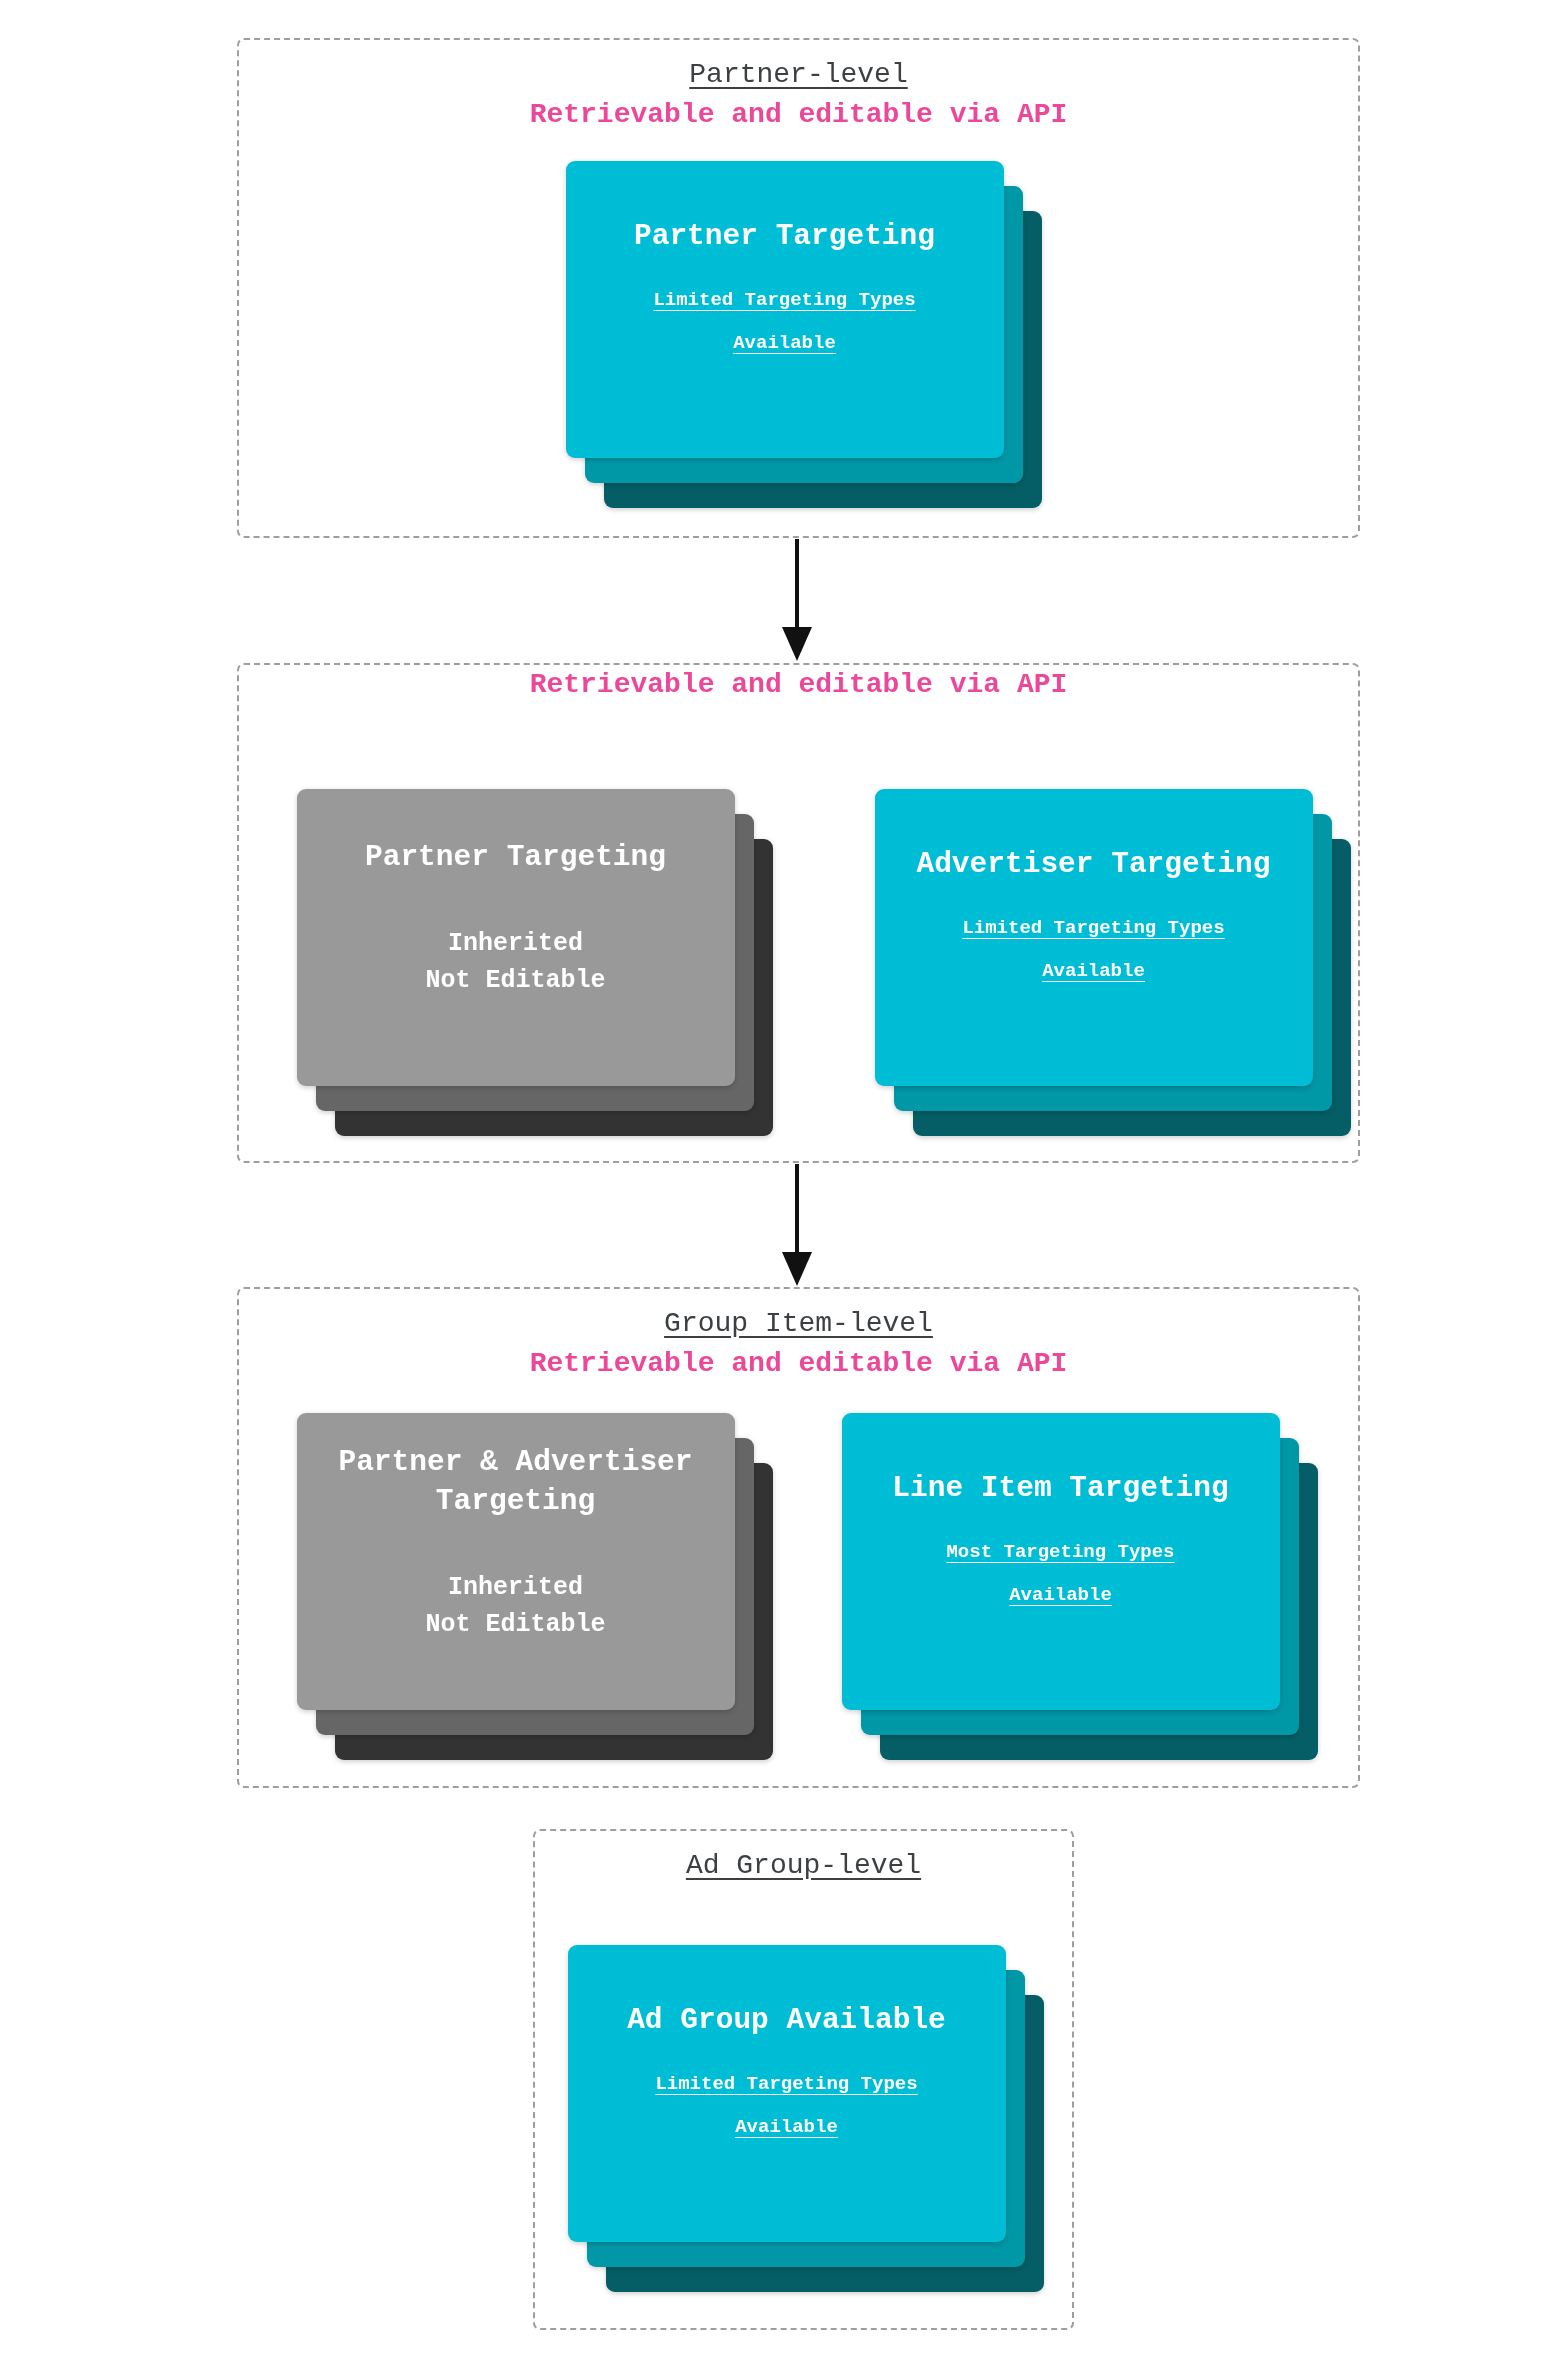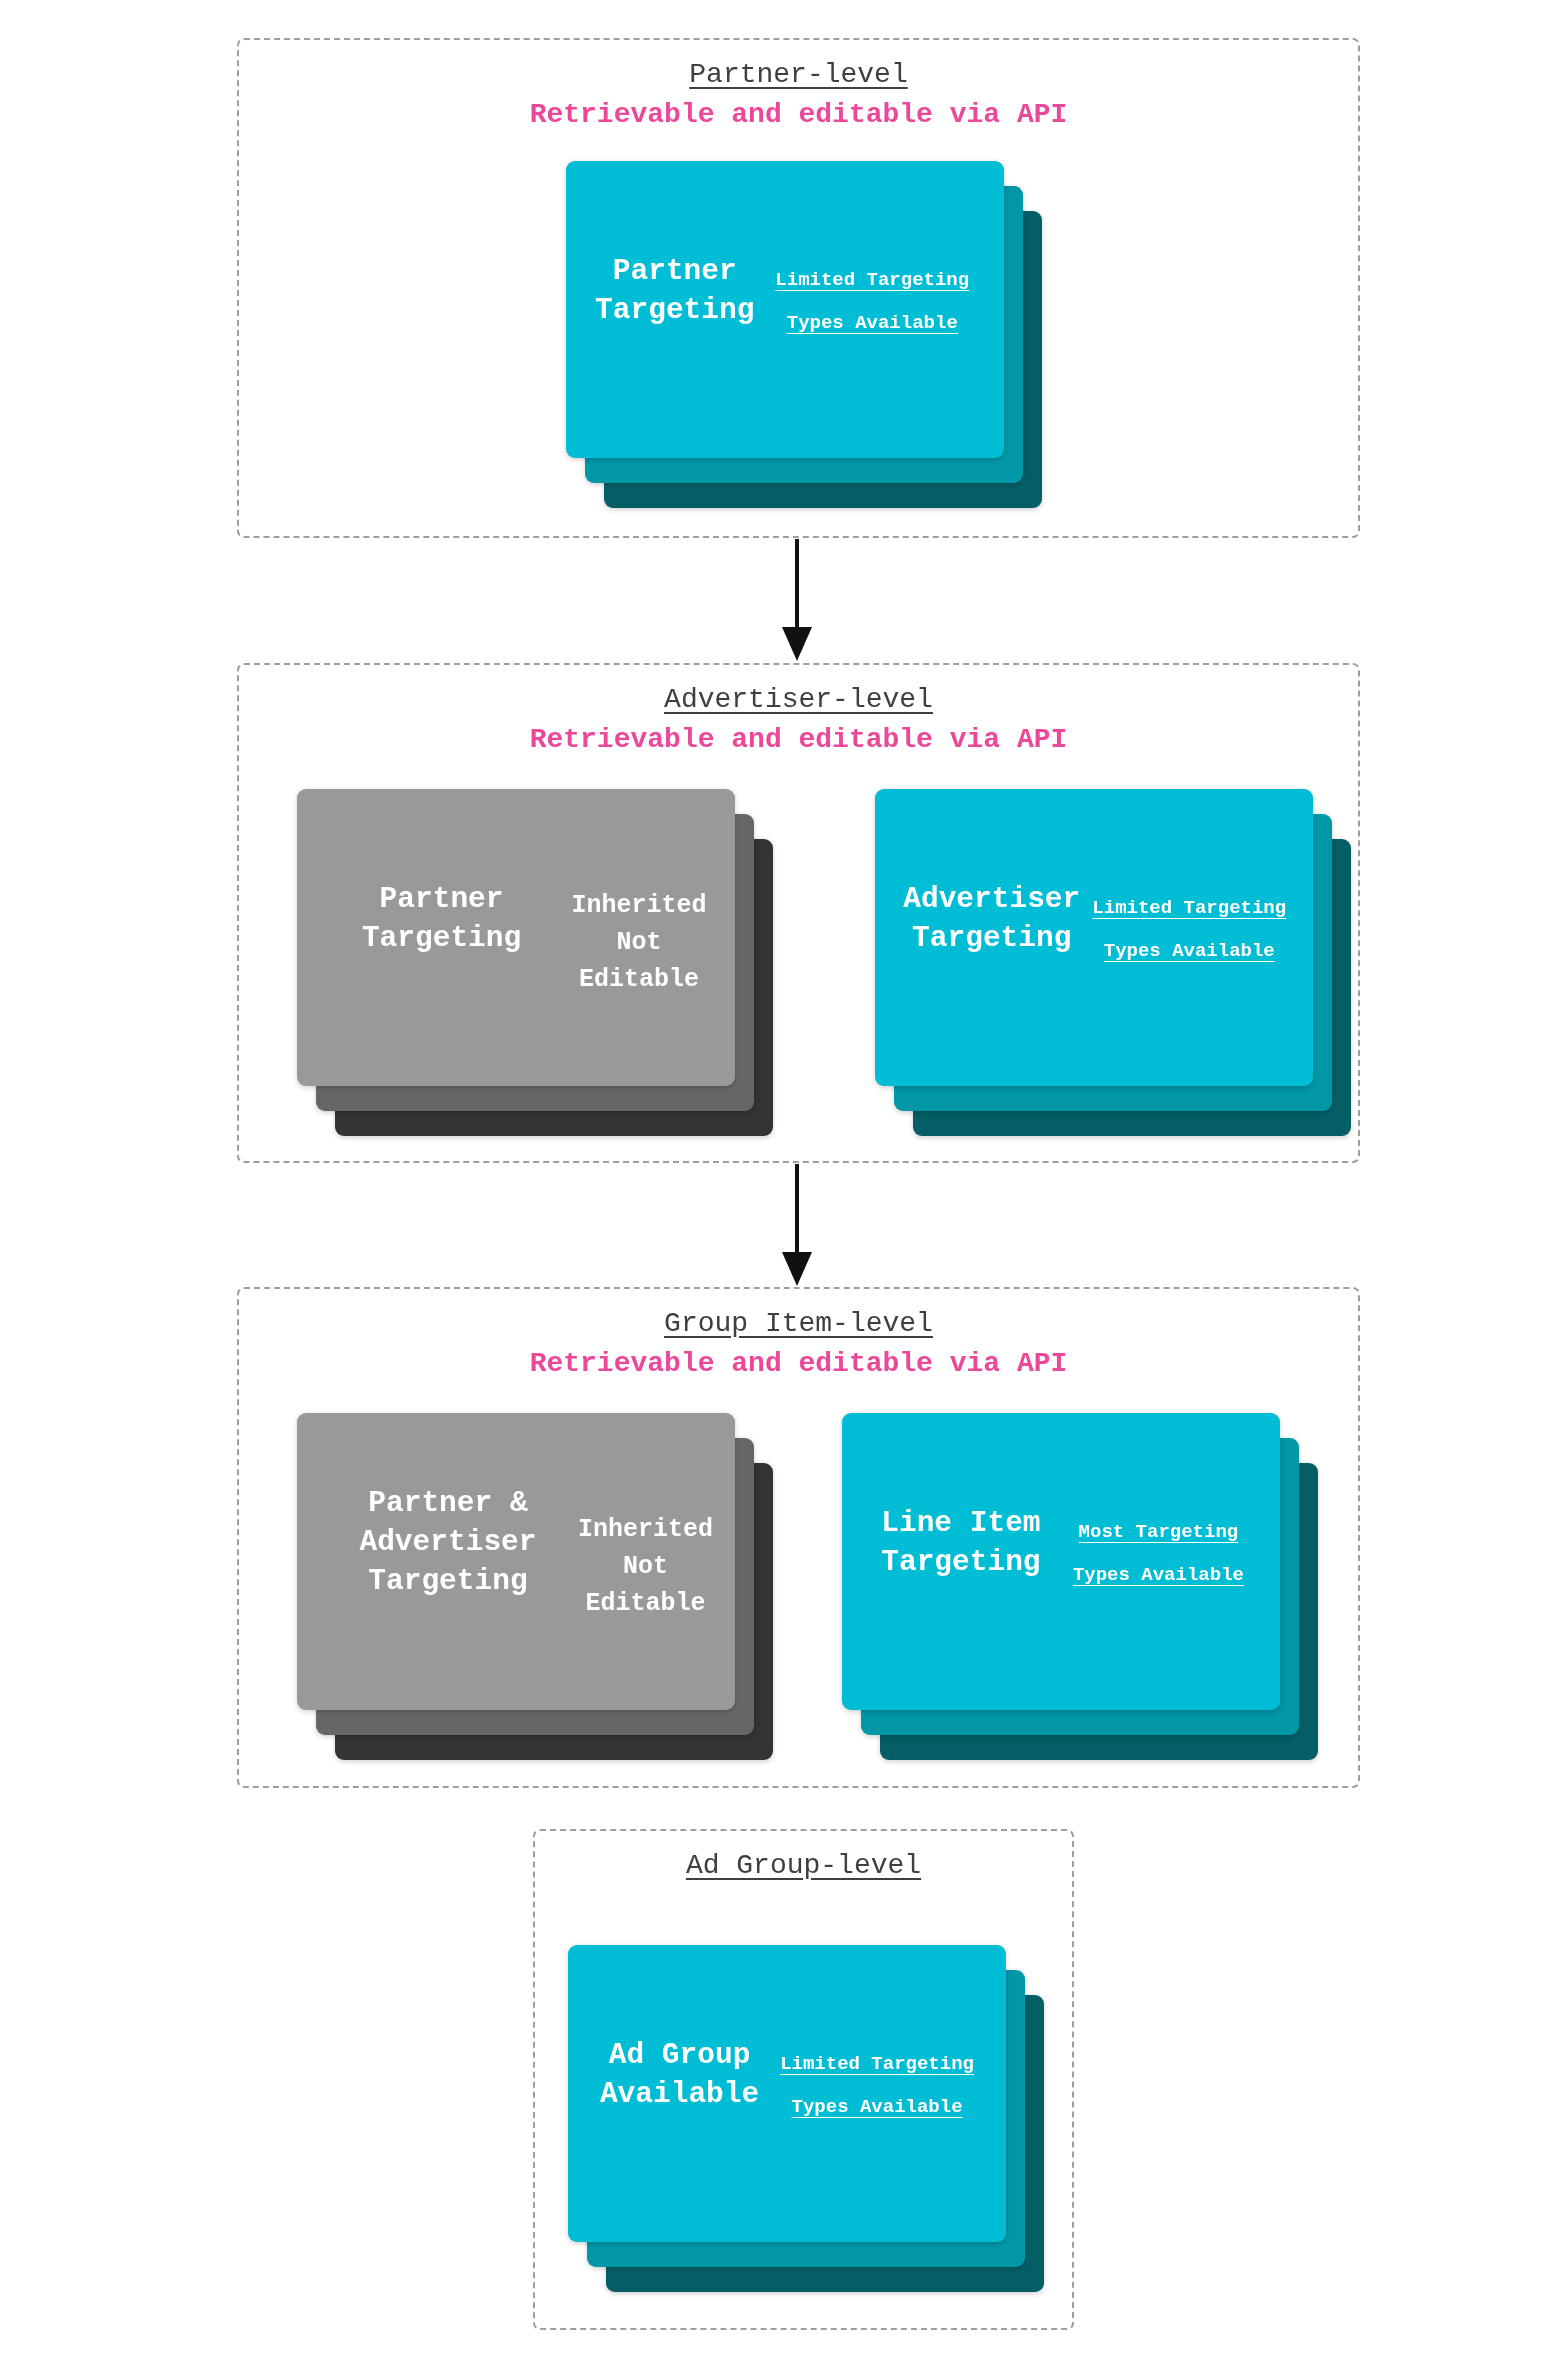--- a/index.html
+++ b/index.html
@@ -28,21 +28,21 @@
   
   .stack { position:absolute; width:475px; height:347px; }
   .layer, .card {
     position:absolute; width:438px; height:297px; border-radius:9px;
     box-shadow:0 1.8px 5.4px rgba(0,0,0,0.18);
   }
   .layer.back { left:38px; top:50px; }
   .layer.mid  { left:19px; top:25px; }
   .card {
     left:0; top:0; box-sizing:border-box;
-    display:flex; justify-content:center; align-items:center;
+    display:flex; flex-direction:column; justify-content:center; align-items:center;
     padding:0 22px 38px 21px; color:#ffffff; text-align:center;
   }
   .stack.teal .card  { background:#00BDD6; }
   .stack.teal .mid   { background:#0097A7; }
   .stack.teal .back  { background:#055E66; }
   .stack.gray .card  { background:#999999; }
   .stack.gray .mid   { background:#666666; }
   .stack.gray .back  { background:#333333; }
 
   .card-title { font-size:29.5px; font-weight:700; line-height:39px; max-width:375px; }
@@ -91,21 +91,20 @@
       </div>
     </div>
   </div>
 
   <div class="flow-arrow" id="arrow-1">
     <div class="shaft"></div>
     <div class="head"></div>
   </div>
 
   <div class="level" id="sec-advertiser">
-    <div class="h1">Advertiser-level</div>
     <div class="h2">Retrievable and editable via API</div>
     <div class="stack gray">
       <div class="layer back"></div>
       <div class="layer mid"></div>
       <div class="card">
         <div class="card-title">Partner Targeting</div>
         <div class="gray-lines">
           <div>Inherited</div>
           <div>Not Editable</div>
         </div>

